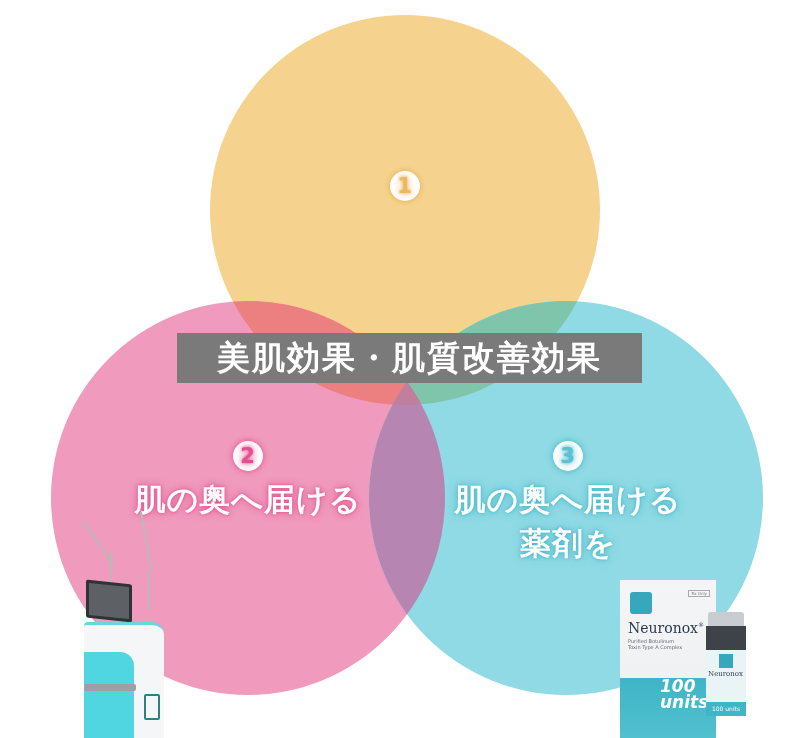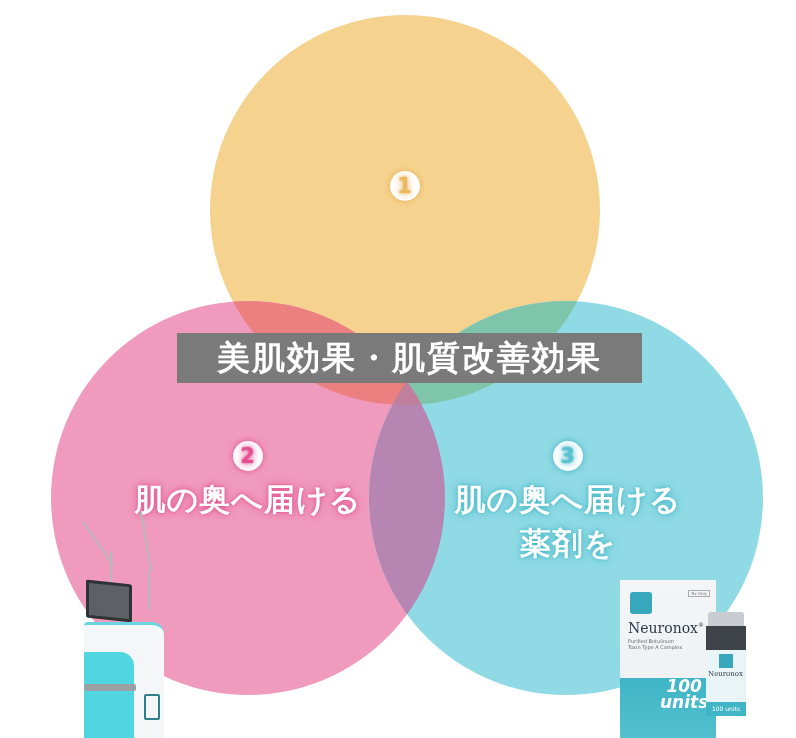--- a/index.html
+++ b/index.html
@@ -41,21 +41,21 @@
   .device .panel { position: absolute; left: 24px; top: 140px; width: 50px; height: 86px;
     background: #4fd6e0; border-radius: 0 14px 0 0; }
   .device .handle { position: absolute; left: 24px; top: 172px; width: 52px; height: 7px; background: #9aa0a4; border-radius: 2px; }
   .device .logo { position: absolute; left: 84px; top: 182px; width: 12px; height: 22px; border: 2px solid #2f7f88; border-radius: 2px; }
   
   .box { position: absolute; left: 620px; top: 580px; width: 96px; height: 158px;
     background: linear-gradient(180deg, #f4f5f6 0%, #f0f1f2 62%, #3fb5c5 62%, #51c0cf 100%); }
   .box .ico { position: absolute; left: 10px; top: 12px; width: 22px; height: 22px; background: #37a8bb; border-radius: 3px; }
   .box .brand { position: absolute; left: 8px; top: 40px; font-family: "DejaVu Serif", serif; font-size: 14px; color: #2c3a4a; }
   .box .sub { position: absolute; left: 8px; top: 58px; font-size: 5px; color: #667; line-height: 6px; width: 60px; }
-  .box .units { position: absolute; left: 40px; top: 98px; font-size: 17px; color: #ffffff; font-weight: bold; font-style: italic; line-height: 16px; text-align: center; }
+  .box .units { position: absolute; left: 40px; top: 98px; font-size: 17px; color: #ffffff; font-weight: bold; font-style: italic; line-height: 16px; text-align: left; }
   .box .tag { position: absolute; right: 6px; top: 10px; font-size: 4px; color: #777; border: 1px solid #aaa; padding: 0 2px; }
   .vial { position: absolute; left: 704px; top: 612px; width: 44px; height: 112px; }
   .vial .cap { position: absolute; left: 4px; top: 0; width: 36px; height: 14px; background: #c9ccd0; border-radius: 3px 3px 0 0; }
   .vial .neck { position: absolute; left: 2px; top: 14px; width: 40px; height: 24px; background: #3d4348; }
   .vial .label { position: absolute; left: 2px; top: 38px; width: 40px; height: 66px; background: #e9f4f6; }
   .vial .label .vlogo { position: absolute; left: 13px; top: 4px; width: 14px; height: 14px; background: #37a8bb; }
   .vial .label .vbrand { position: absolute; left: 2px; top: 20px; font-family: "DejaVu Serif", serif; font-size: 7px; color: #2c3a4a; }
   .vial .label .vunits { position: absolute; left: 0; bottom: 0; width: 40px; height: 14px; background: #3fb5c5; color: #fff; font-size: 6px; line-height: 14px; text-align: center; }
 </style>
 </head>

